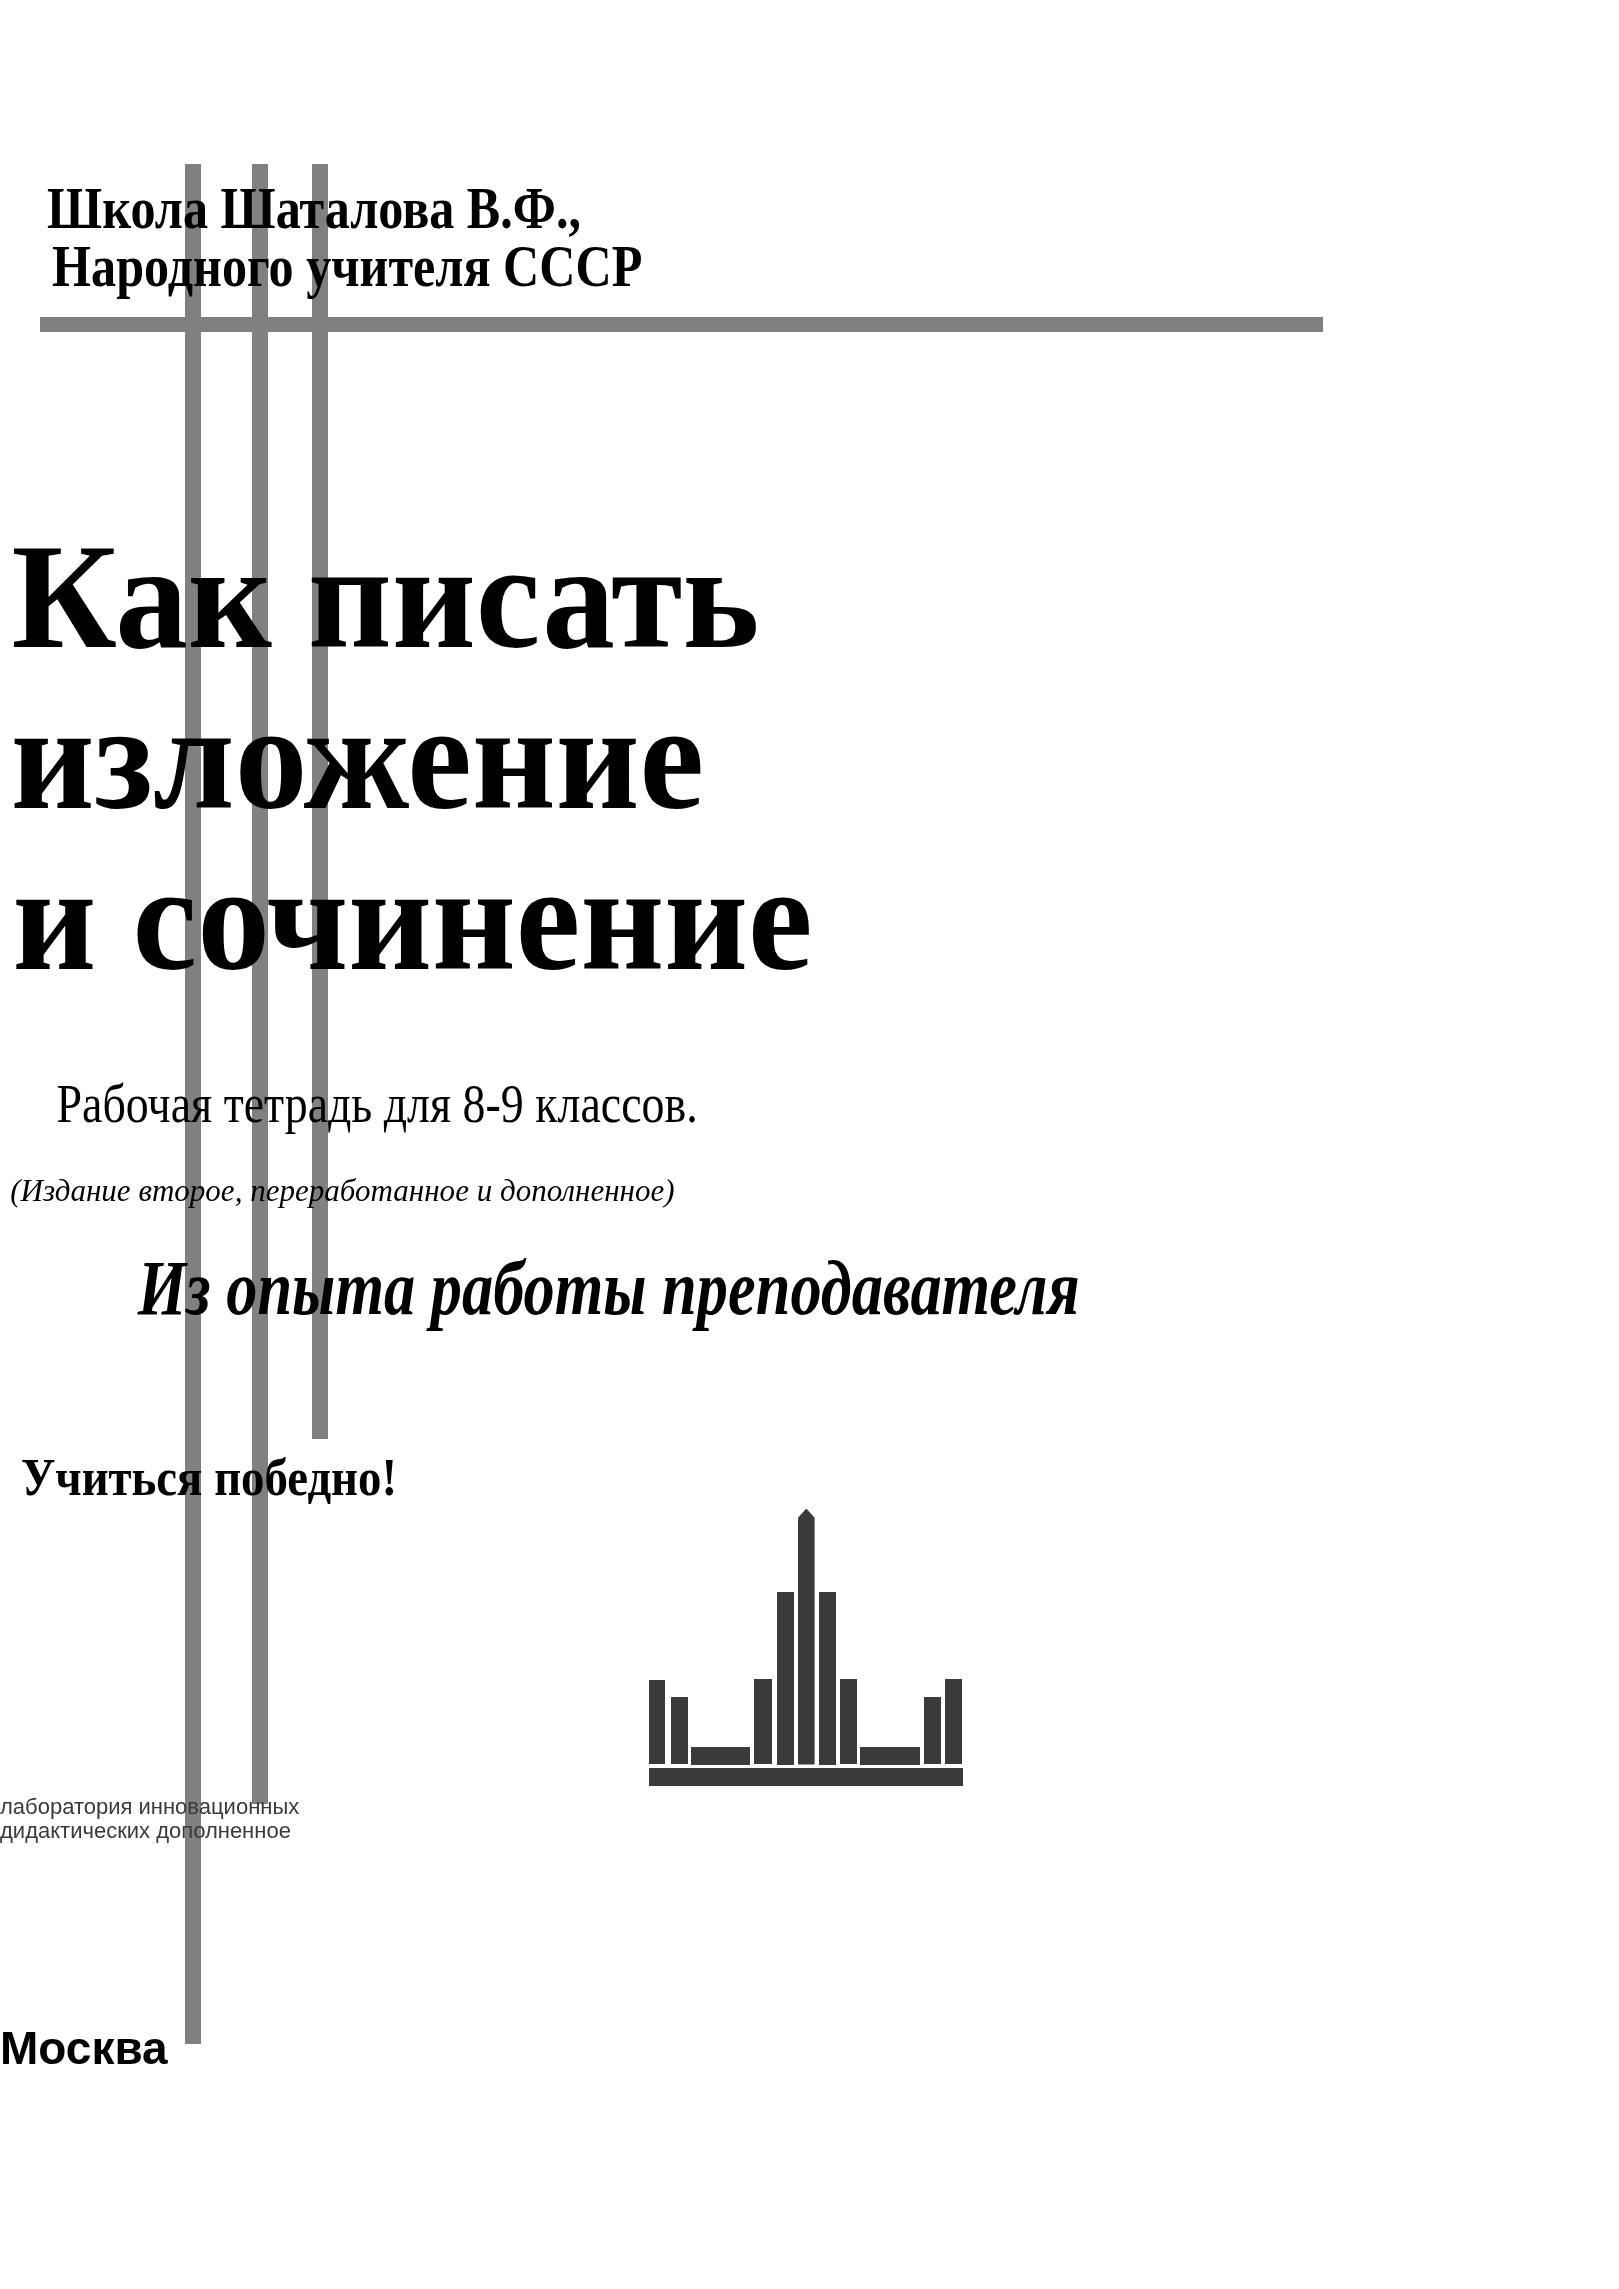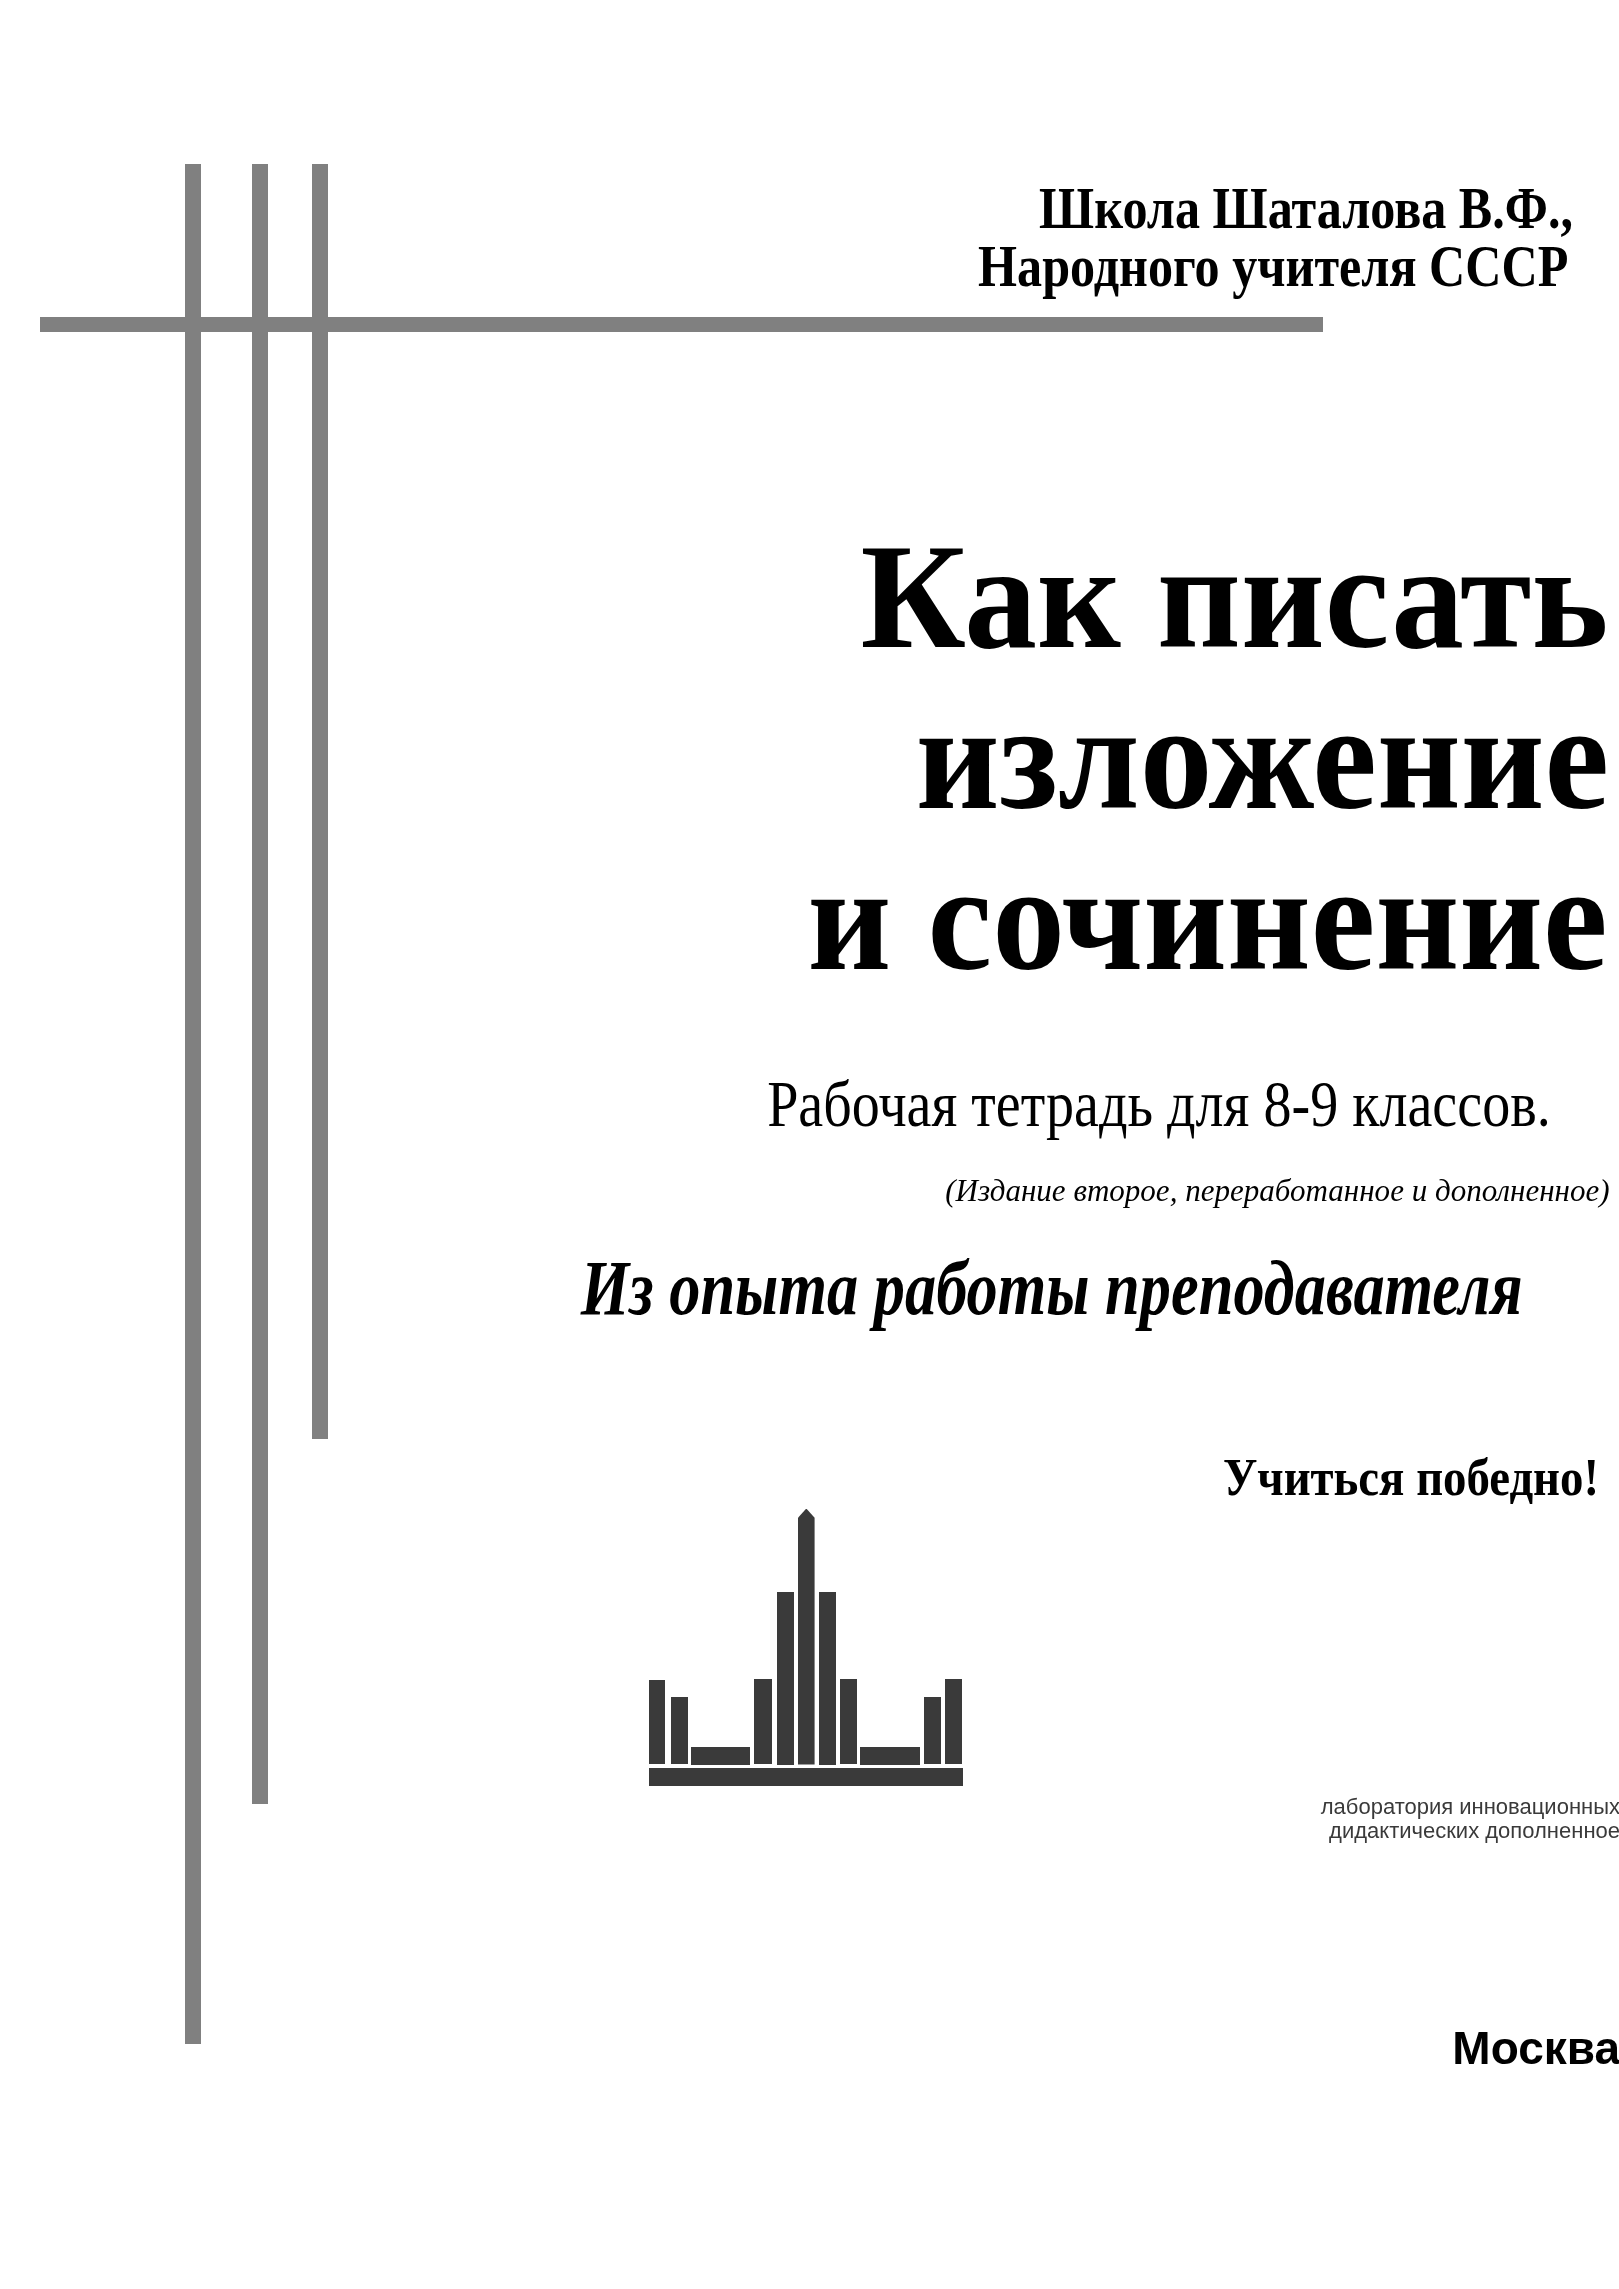--- a/index.html
+++ b/index.html
@@ -14,33 +14,33 @@
   }
 
   
   .rule { position: absolute; background: var(--accent-gray, #808080); }
   .rule-h { left: 40px; top: 317px; width: 1283px; height: 14.8px; }
   .rule-v1 { left: 185px; top: 164px; width: 15.7px; height: 1880px; }
   .rule-v2 { left: 252px; top: 164px; width: 15.7px; height: 1640px; }
   .rule-v3 { left: 312px; top: 164px; width: 15.7px; height: 1275px; }
 
   
-  .txt { position: absolute; left: 0; width: 100%; text-align: right; white-space: nowrap; }
+  .txt { position: absolute; left: 0; width: 100%; text-align: left; white-space: nowrap; }
   .squeeze { display: inline-block; transform-origin: 50% 50%; }
 
   .header { top: 179px; font-size: 59px; font-weight: bold; line-height: 58px; }
   .header .squeeze { transform: scaleX(0.85); }
 
   .author { top: 405px; font-size: 72px; font-weight: bold; line-height: 74px; }
   .author .squeeze { transform: scaleX(0.88); }
 
   .book-title { top: 516px; font-size: 150px; font-weight: bold; line-height: 161px; }
   .book-title .squeeze { transform: scaleX(0.97); }
 
-  .subtitle { top: 1070px; font-size: 66px; line-height: 68px; }
+  .subtitle { top: 1070px; font-size: 54px; line-height: 68px; }
   .subtitle .squeeze { transform: scaleX(0.85); }
 
   .edition { top: 1168px; font-size: 32px; font-style: italic; line-height: 44px; }
   .edition .squeeze { transform: scaleX(0.97); }
 
   .experience { top: 1248px; font-size: 78px; font-weight: bold; font-style: italic; line-height: 79px; margin-left: 20px; }
   .experience .squeeze { transform: scaleX(0.80); }
 
   .motto { top: 1451px; font-size: 52px; font-weight: bold; line-height: 54px; }
   .motto .squeeze { transform: scaleX(0.90); }

